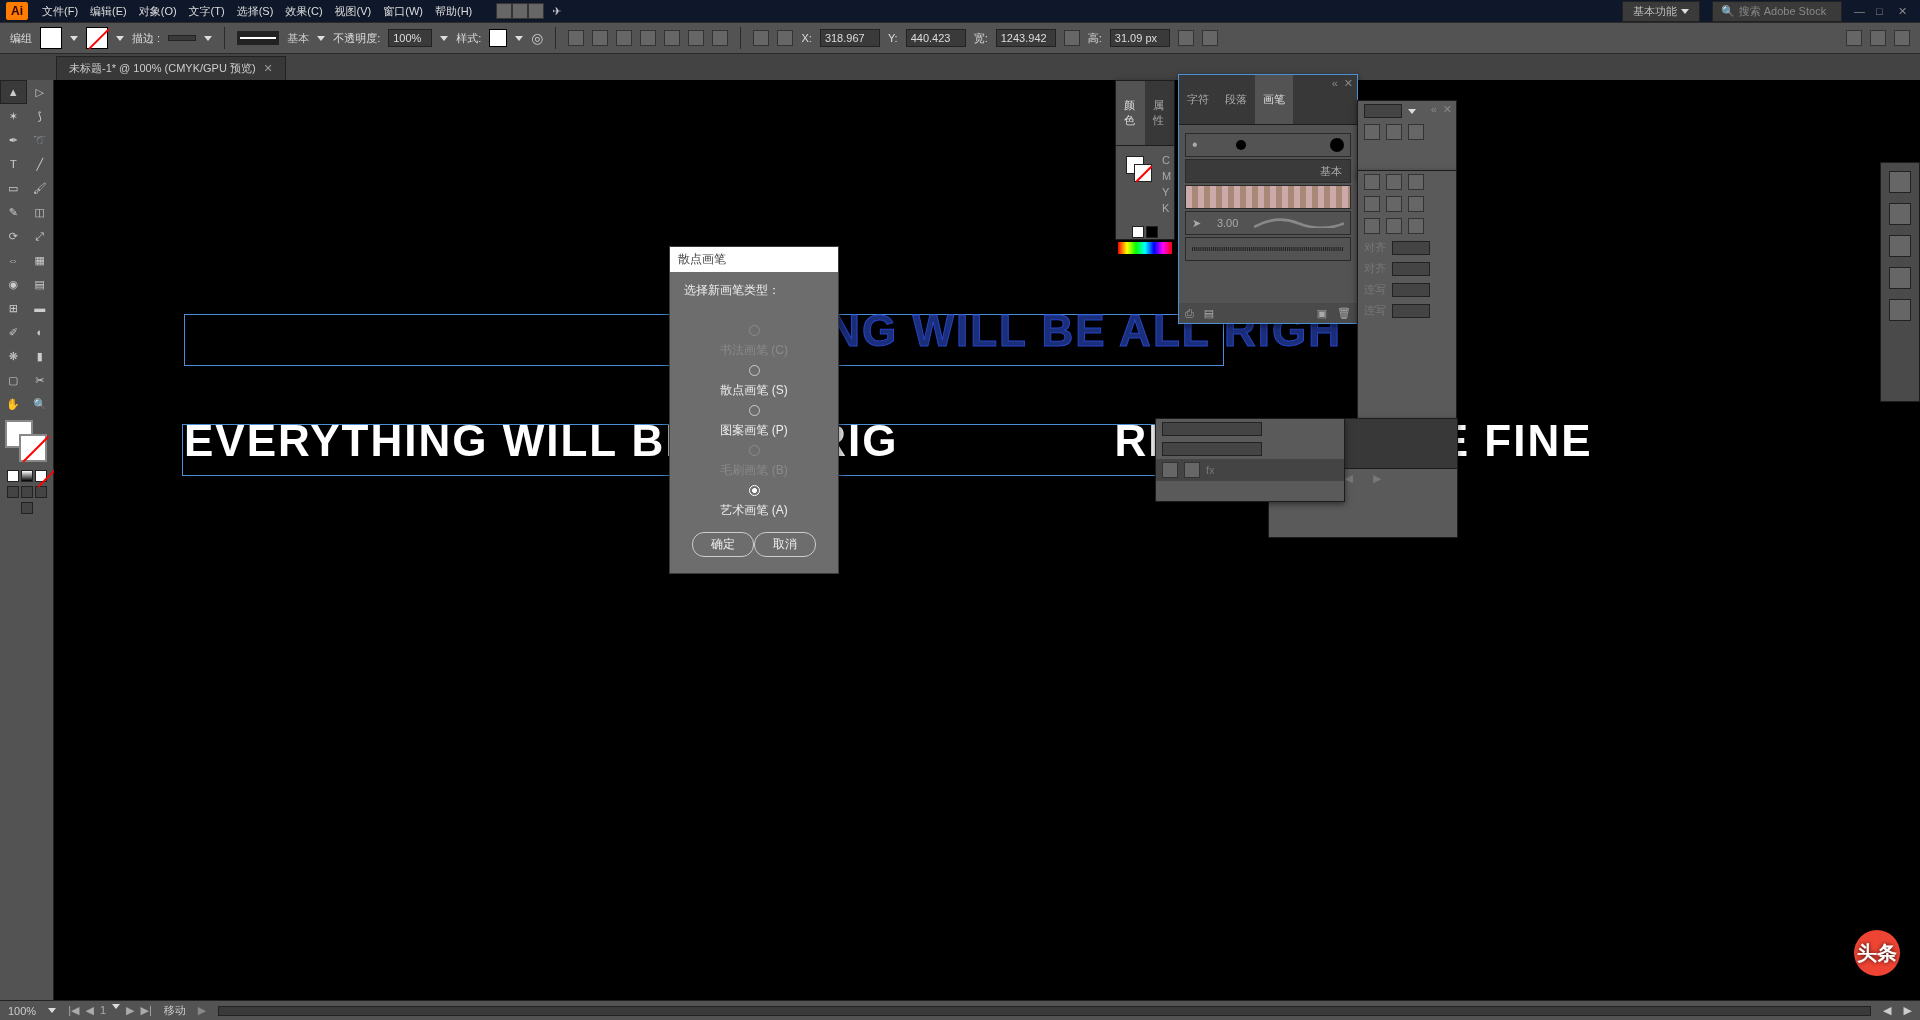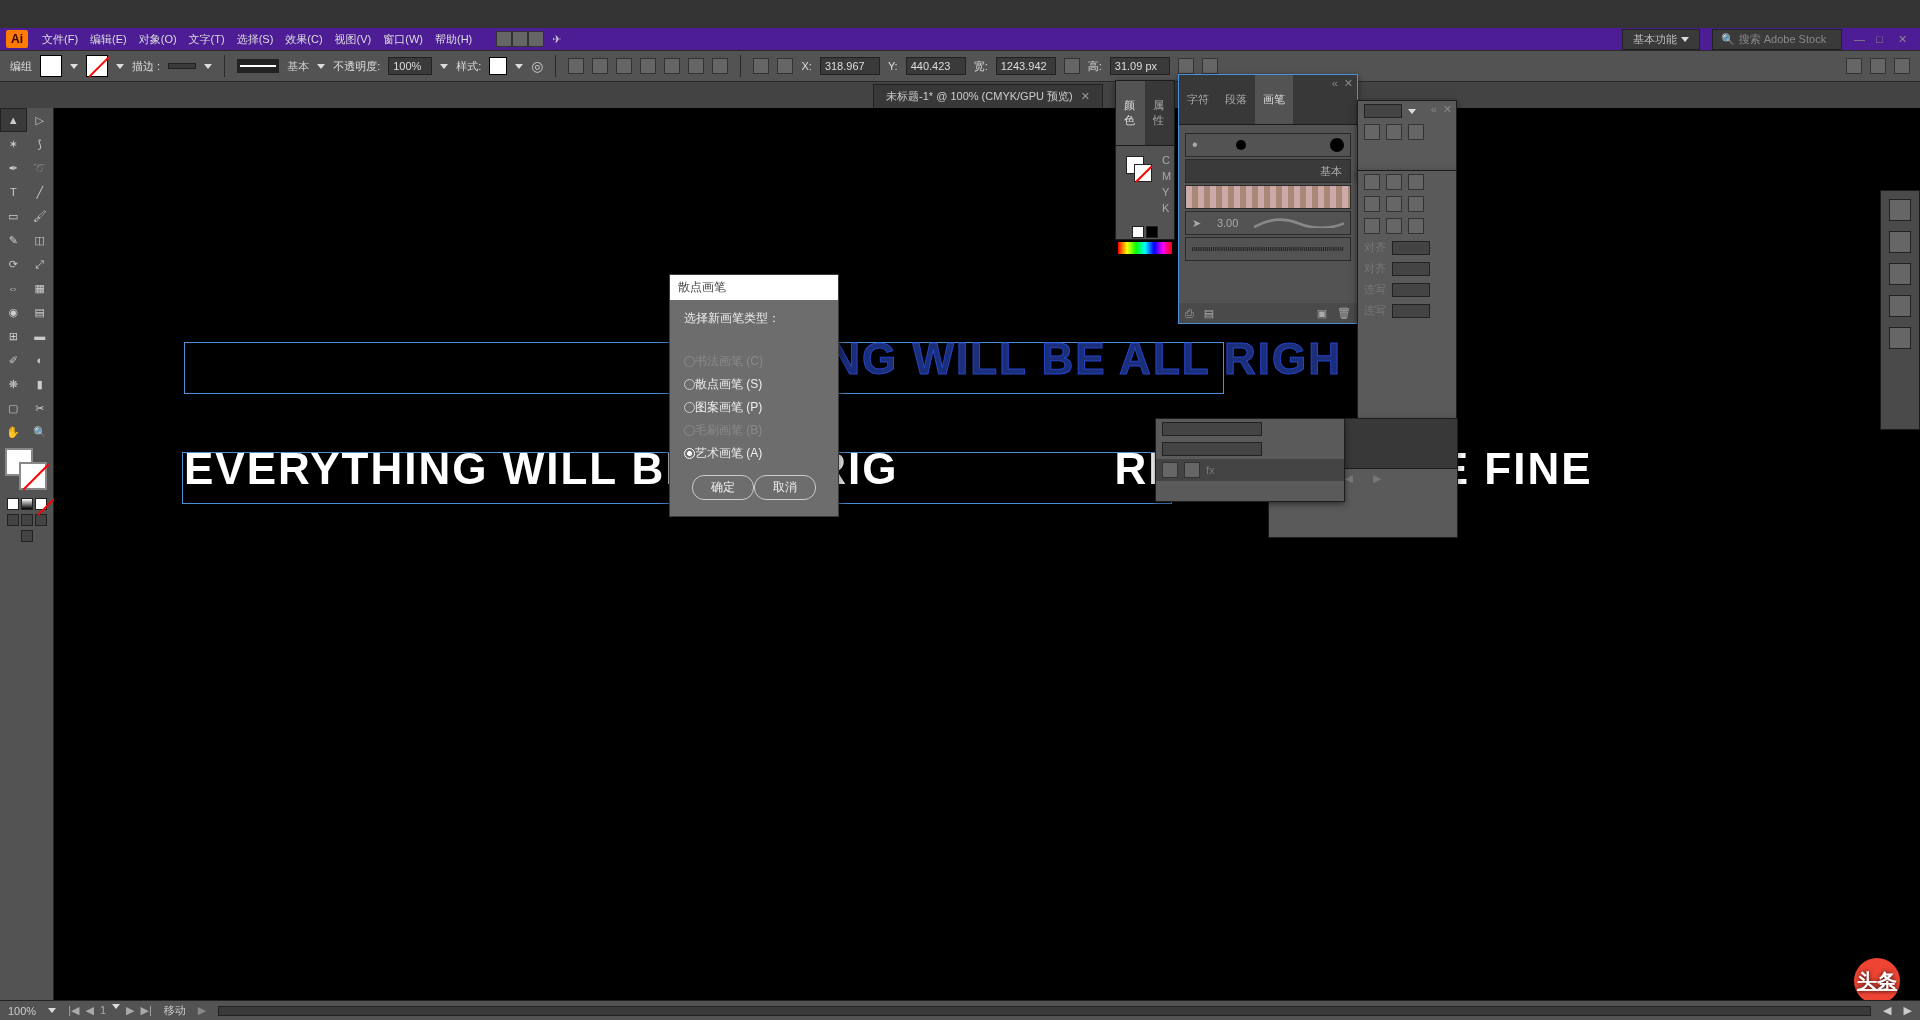--- a/index.html
+++ b/index.html
@@ -1,18 +1,18 @@
 <!DOCTYPE html>
 <html><head>
 <meta charset="utf-8">
 <style>
 * { margin: 0; padding: 0; box-sizing: border-box; font-family: "Microsoft YaHei", Arial, sans-serif; }
 body { background: #333; color: #ccc; font-size: 11px; width: 1920px; height: 1020px; overflow: hidden; position: relative; }
 
-.menubar { background: #4c1d95; height: 22px; display: flex; align-items: center; padding-left: 6px; margin-top: 28px; }
+.menubar { background: #0f172a; height: 22px; display: flex; align-items: center; padding-left: 6px; }
 .app-icon { width: 22px; height: 18px; background: #ff7c00; color: #330000; font-weight: bold; text-align: center; border-radius: 2px; line-height: 18px; font-size: 12px; margin-right: 8px; }
 .menubar .mi { padding: 0 6px; color: #ddd; cursor: default; }
 .menubar .right { margin-left: auto; display: flex; align-items: center; gap: 12px; padding-right: 8px; }
 .workspace-btn { background: #3a3a3a; padding: 2px 10px; border: 1px solid #222; color: #bbb; display:flex; align-items:center; gap:4px;}
 .search-stock { background: #3a3a3a; padding: 2px 8px; border: 1px solid #222; color: #888; width: 130px; display:flex; align-items:center; gap:4px;}
 .win-btns { display:flex; gap:8px; color:#888; }
 .win-btn { width:14px; height:12px; display:inline-block; }
 
 .controlbar { background: #535353; height: 32px; display: flex; align-items: center; border-top: 1px solid #2a2a2a; border-bottom: 1px solid #2a2a2a; padding: 0 10px; gap: 8px; }
 .ctrl-label { color: #ddd; }
@@ -22,21 +22,21 @@
 .nofill::after { content:""; position:absolute; left:-2px; top:50%; width:28px; height:2px; background:#f00; transform:rotate(-45deg); }
 .dd-tri { width: 0; height: 0; border-left: 4px solid transparent; border-right: 4px solid transparent; border-top: 5px solid #ddd; }
 .num-field { background: #3a3a3a; border: 1px solid #222; padding: 2px 4px; color: #ddd; width: 60px; }
 .stroke-preview { width: 42px; height: 14px; background: #222; display:flex; align-items:center; justify-content:center; }
 .stroke-preview div { width: 36px; height: 2px; background: #fff; }
 .sep { width:1px; height:22px; background:#2a2a2a; margin:0 4px;}
 .ico { width:16px; height:16px; display:inline-block; background:#666; border:1px solid #333; }
 .controlbar .coord { color:#ddd; }
 .controlbar .right { margin-left:auto; display:flex; gap:8px;}
 
-.tabbar { background: #434343; height: 26px; display: flex; align-items: flex-end; padding-left: 56px; justify-content: center; }
+.tabbar { background: #434343; height: 26px; display: flex; align-items: flex-end; padding-left: 56px; }
 .doc-tab { background: #383838; padding: 4px 12px; border-top:1px solid #222; border-left:1px solid #222; border-right:1px solid #222; color:#ccc; display:flex; gap:8px; align-items:center;}
 .doc-tab .x { color:#999; }
 
 .main { position:relative; background:#2b2b2b; height: calc(100% - 22px - 32px - 26px - 20px); display:flex; }
 
 .tools { width: 54px; background:#535353; display:flex; flex-direction:column; border-right:1px solid #222;}
 .trow { display:flex; }
 .tcell { width:27px; height:24px; display:flex; align-items:center; justify-content:center; color:#ccc; border:1px solid transparent; }
 .tcell.active { background:#3a3a3a; border:1px solid #222;}
 .fillstroke { position:relative; width:44px; height:44px; margin:4px auto;}
@@ -50,21 +50,21 @@
 .txt1 { position:absolute; top:226px; left:760px; color:#1b2e7a; font-size:44px; font-weight:800; letter-spacing:2px; font-family: Arial Black, Arial; -webkit-text-stroke: 1px #2644c9; }
 .txt2 { position:absolute; top:336px; left:130px; color:#fff; font-size:44px; font-weight:800; letter-spacing:2px; font-family: Arial Black, Arial; }
 .sel-rect { position:absolute; border:1px solid #4a90d9; }
 .sel-rect.r1 { top:234px; left:130px; width:1040px; height:52px; }
 .sel-rect.r2 { top:344px; left:128px; width:990px; height:52px; }
 
 .dialog { position:absolute; left:615px; top:166px; width:170px; background:#6d6d6d; border:1px solid #3a3a3a; box-shadow:0 4px 12px rgba(0,0,0,.6); color:#eee; }
 .dlg-title { background:#fff; color:#444; padding:4px 8px; font-size:12px;}
 .dlg-body { padding:10px 14px 12px; font-size:12px;}
 .dlg-body .hdr { margin-bottom:23px; }
-.radio-row { display:flex; align-items:center; gap:0; padding:3px 0;}
+.radio-row { display:flex; align-items:center; gap:6px; padding:3px 0;flex-direction:column;}
 .radio { width:11px; height:11px; border-radius:50%; border:1px solid #ccc; display:inline-block; }
 .radio.sel { background: radial-gradient(circle,#fff 35%,transparent 36%); border-color:#fff;}
 .radio-row.disabled { color:#8a8a8a;}
 .radio-row.disabled .radio { border-color:#8a8a8a;}
 .dlg-btns { display:flex; justify-content:center; padding:10px 0 4px;}
 .dlg-btn { border:1px solid #ccc; border-radius:12px; padding:3px 18px; color:#eee; background:transparent; font-size:12px;}
 
 .panel { position:absolute; background:#535353; border:1px solid #1c1c1c; box-shadow:0 2px 6px rgba(0,0,0,.5); color:#aaa; font-size:11px;}
 .panel .titlebar { background:#383838; display:flex; border-bottom:1px solid #1c1c1c;}
 .ptab { padding:17px 8px; color:#aaa; }
@@ -99,21 +99,21 @@
 .p-tr { left:1268px; top:418px; width:190px; height:120px;}
 .p-layers { left:1155px; top:418px; width:190px; height:84px;}
 
 .dock { position:absolute; right:0; top:82px; width:40px; height:240px; background:#4a4a4a; border:1px solid #1c1c1c; display:flex; flex-direction:column; align-items:center; gap:10px; padding:8px 0;}
 .dock .di { width:22px; height:22px; background:#666; border:1px solid #222;}
 
 .status { position:absolute; bottom:0; left:0; right:0; height:20px; background:#535353; display:flex; align-items:center; gap:12px; padding:0 8px; color:#ccc; border-top:1px solid #222;}
 .status .nav { display:flex; gap:6px; color:#aaa;}
 .scroll-track{flex:1;height:10px;background:#3a3a3a;border:1px solid #222;}
 
-.watermark { position:absolute; right:20px; bottom:24px; color:#f0f0f0; font-size:38px; font-weight:600; display:flex; align-items:center; gap:24px; text-shadow:0 0 4px rgba(0,0,0,.8);text-decoration:underline;}
+.watermark { position:absolute; right:20px; bottom:24px; color:#f0f0f0; font-size:38px; font-weight:600; display:flex; align-items:center; gap:24px; text-shadow:0 0 4px rgba(0,0,0,.8);}
 .wm-ico{width:46px;height:46px;border-radius:50%;background:#e43;color:#fff;display:flex;align-items:center;justify-content:center;font-size:20px;font-weight:bold;}
 
 .glyph{font-family:Arial;display:inline-block;}
 </style>
 </head>
 <body>
 
 <div class="menubar">
   <div class="app-icon">Ai</div>
   <span class="mi">文件(F)</span>

